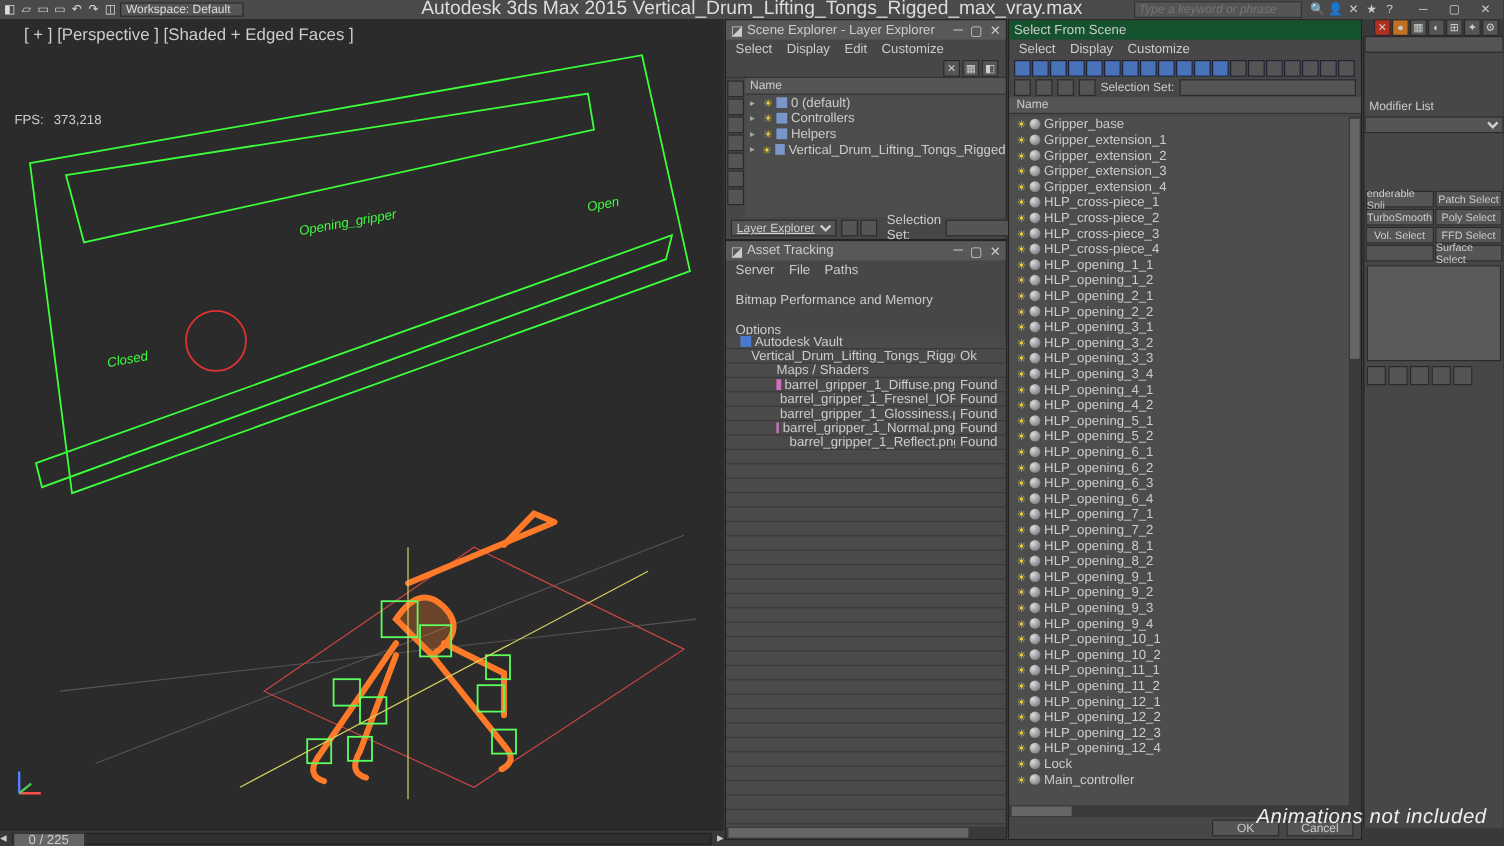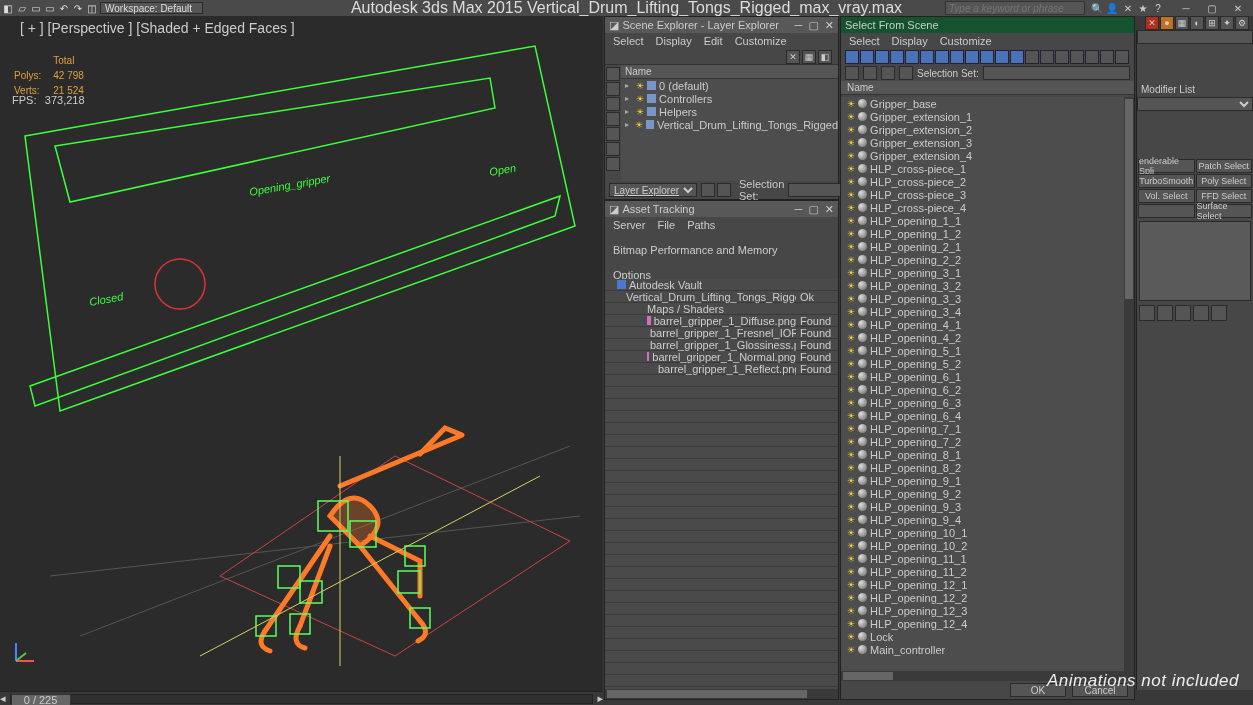--- a/index.html
+++ b/index.html
@@ -154,36 +154,20 @@
   <div class="tbtn orange">●</div>
   <div class="tbtn">▦</div>
   <div class="tbtn">◐</div>
   <div class="tbtn">⊞</div>
   <div class="tbtn">✦</div>
   <div class="tbtn">⚙</div>
 </div>
 
 <div class="viewport">
   <div class="vp-label">[ + ] [Perspective ] [Shaded + Edged Faces ]</div>
-  <table class="vp-stats">
-    <tbody>
-        <tr>
-          <td></td>
-          <td>Total</td>
-        </tr>
-    <tr>
-          <td>Polys:</td>
-          <td>42 798</td>
-        </tr>
-    <tr>
-          <td>Verts:</td>
-          <td>21 524</td>
-        </tr>
-  </tbody>
-    </table>
   <div class="vp-fps">
     <span>FPS:</span>&nbsp;&nbsp;&nbsp;<span>373,218</span>
   </div>
 
   <svg class="vp-svg" viewBox="0 0 603 675">
 
     <g stroke="#3cff3c" stroke-width="1.5" fill="none">
       <polygon points="25,120 535,30 575,210 60,395"></polygon>
       <polygon points="55,130 490,62 495,92 70,186"></polygon>
       <polygon points="30,370 560,180 555,200 35,390"></polygon>

